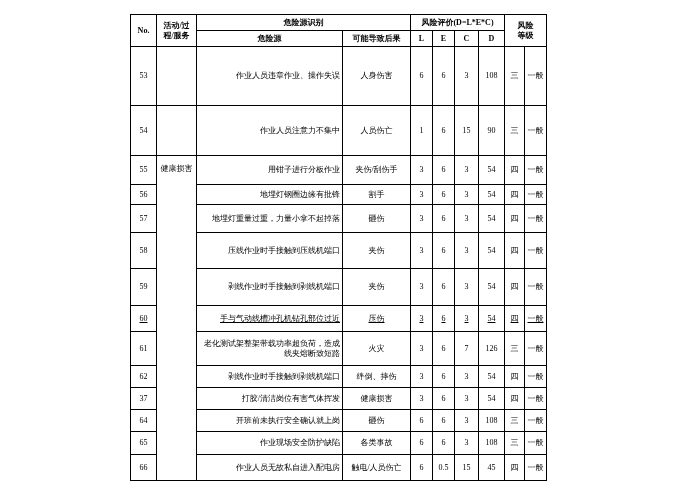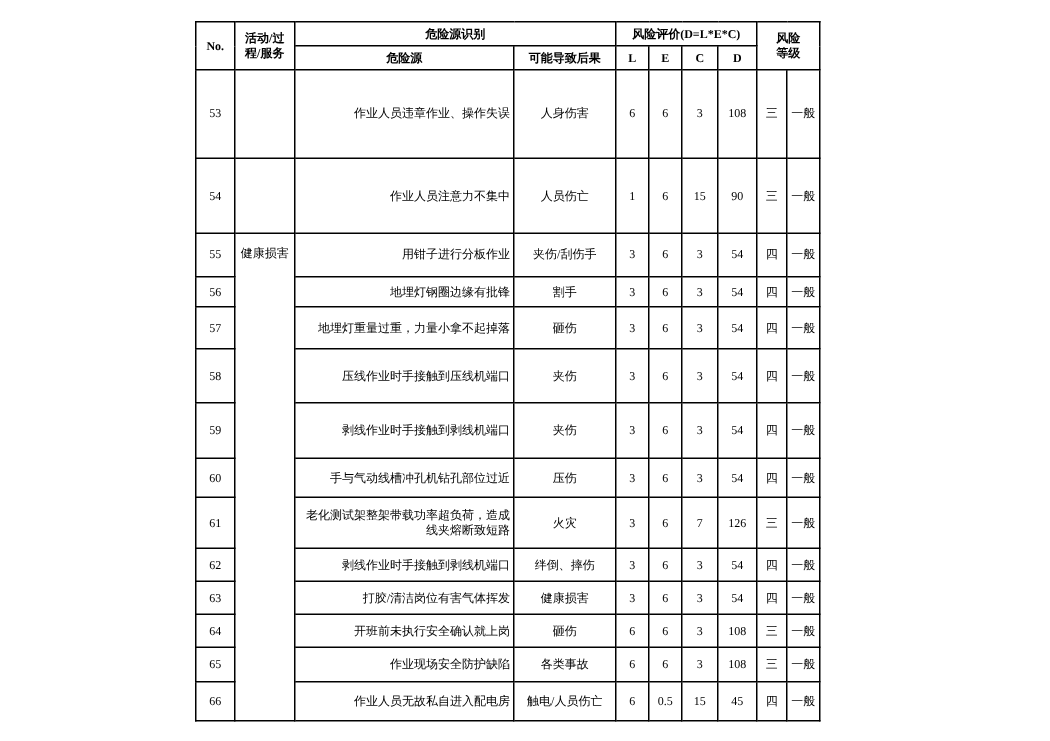--- a/index.html
+++ b/index.html
@@ -122,21 +122,21 @@
           <td>59</td>
           <td class="hazard">剥线作业时手接触到剥线机端口</td>
           <td>夹伤</td>
           <td>3</td>
           <td>6</td>
           <td>3</td>
           <td>54</td>
           <td>四</td>
           <td>一般</td>
         </tr>
-        <tr style="height: 26px;">
+        <tr style="height: 26px; text-decoration: underline;">
           <td>60</td>
           <td class="hazard">手与气动线槽冲孔机钻孔部位过近</td>
           <td>压伤</td>
           <td>3</td>
           <td>6</td>
           <td>3</td>
           <td>54</td>
           <td>四</td>
           <td>一般</td>
         </tr>
@@ -156,21 +156,21 @@
           <td class="hazard">剥线作业时手接触到剥线机端口</td>
           <td>绊倒、摔伤</td>
           <td>3</td>
           <td>6</td>
           <td>3</td>
           <td>54</td>
           <td>四</td>
           <td>一般</td>
         </tr>
         <tr style="height: 22px;">
-          <td>63</td>
+          <td>37</td>
           <td class="hazard">打胶/清洁岗位有害气体挥发</td>
           <td>健康损害</td>
           <td>3</td>
           <td>6</td>
           <td>3</td>
           <td>54</td>
           <td>四</td>
           <td>一般</td>
         </tr>
         <tr style="height: 22px;">

